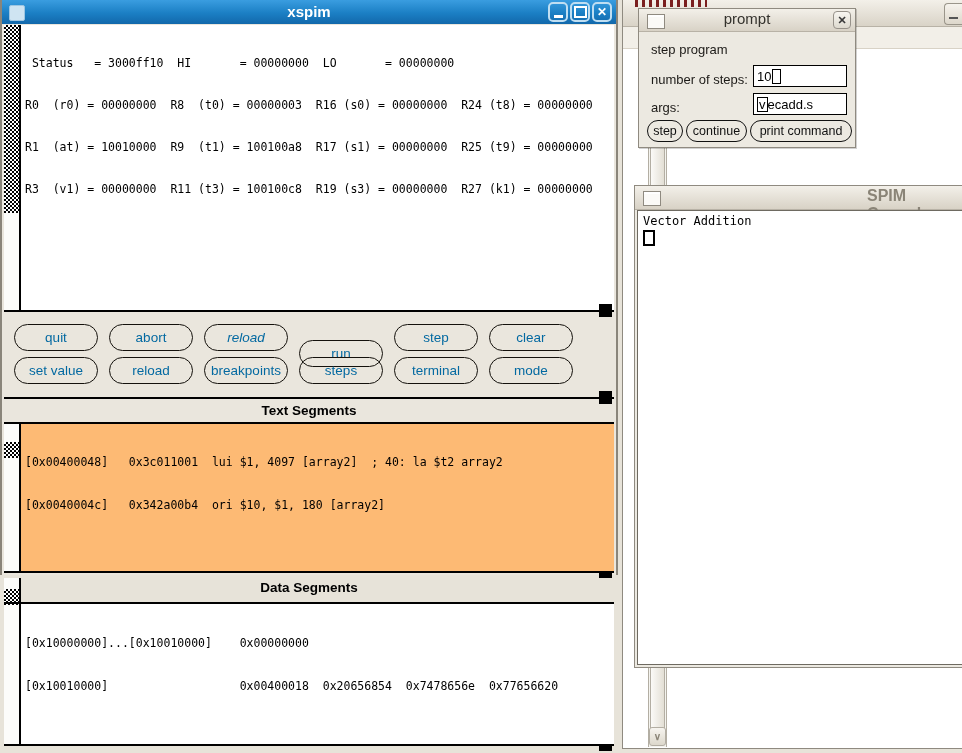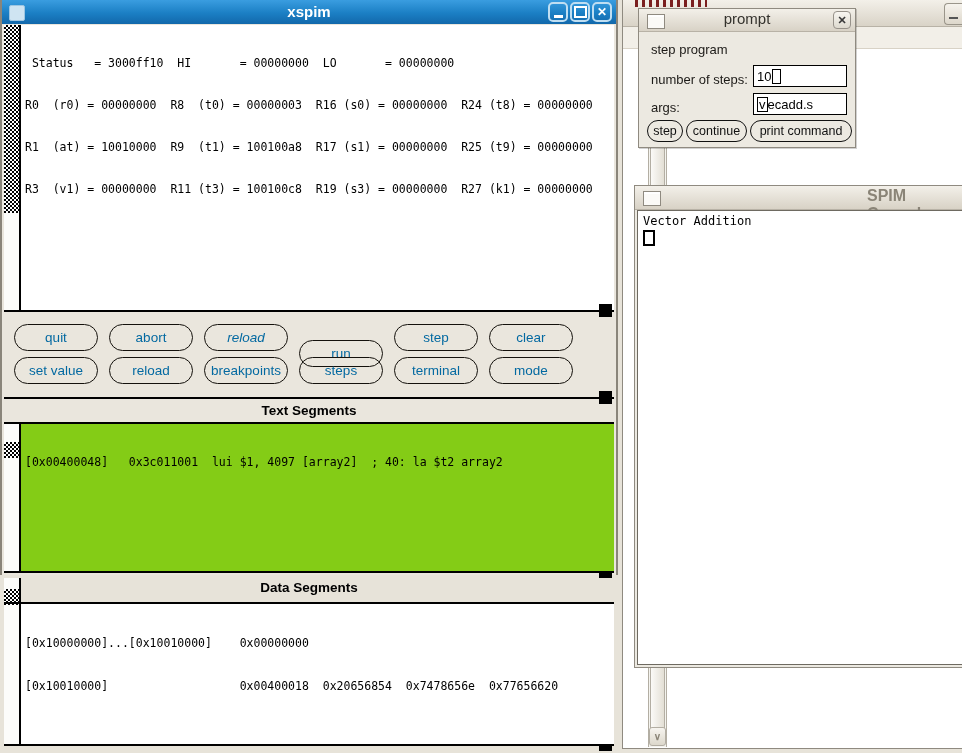--- a/index.html
+++ b/index.html
@@ -27,21 +27,21 @@
   .checker{background-color:#fff;
     background-image:linear-gradient(45deg,#000 25%,transparent 25%,transparent 75%,#000 75%),
                      linear-gradient(45deg,#000 25%,transparent 25%,transparent 75%,#000 75%);
     background-size:4px 4px;background-position:0 0,2px 2px;}
   .gthumb{position:absolute;left:2px;width:15px;}
 
   
   #reg-pane{position:absolute;left:19px;top:25px;width:593px;height:285px;background:#fff;
             padding:3px 0 0 4px;box-sizing:border-box;overflow:hidden;}
   .rline{height:14px;}
-  #text-pane{position:absolute;left:19px;top:424px;width:593px;height:147px;background:#84cc16;
+  #text-pane{position:absolute;left:19px;top:424px;width:593px;height:147px;background:#fdba74;
             padding:3px 16px 0 2px;box-sizing:border-box;overflow:hidden;}
   #data-pane{position:absolute;left:19px;top:604px;width:593px;height:140px;background:#fff;
             padding:4px 0 0 2px;box-sizing:border-box;overflow:hidden;}
   .sline{height:14.5px;padding-left:2px;}
 
   .sep{position:absolute;left:2px;width:610px;height:2px;background:#000;}
   .handle{position:absolute;left:597px;width:13px;height:13px;background:#000;}
 
   .cmdb{position:absolute;height:27px;width:84px;border:1.6px solid #14110c;border-radius:14px;
         display:flex;align-items:center;justify-content:center;font-size:13.5px;color:#0369a1;
@@ -167,20 +167,21 @@
     <div class="cmdb" style="left:12px;top:357px;">set value</div>
     <div class="cmdb" style="left:107px;top:357px;">reload</div>
     <div class="cmdb" style="left:202px;top:357px;">breakpoints</div>
     <div class="cmdb" style="left:297px;top:357px;">steps</div>
     <div class="cmdb" style="left:392px;top:357px;">terminal</div>
     <div class="cmdb" style="left:487px;top:357px;">mode</div>
 
     <div class="pane-label" style="top:403px;">Text Segments</div>
     <div id="text-pane" class="mono">
       <div class="sline">[0x00400048]   0x3c011001  lui $1, 4097 [array2]  ; 40: la $t2 array2</div>
+      <div class="sline">[0x0040004c]   0x342a00b4  ori $10, $1, 180 [array2]</div>
       
       
       
       
       
       
       
     </div>
 
     <div class="pane-label" style="top:580px;">Data Segments</div>

